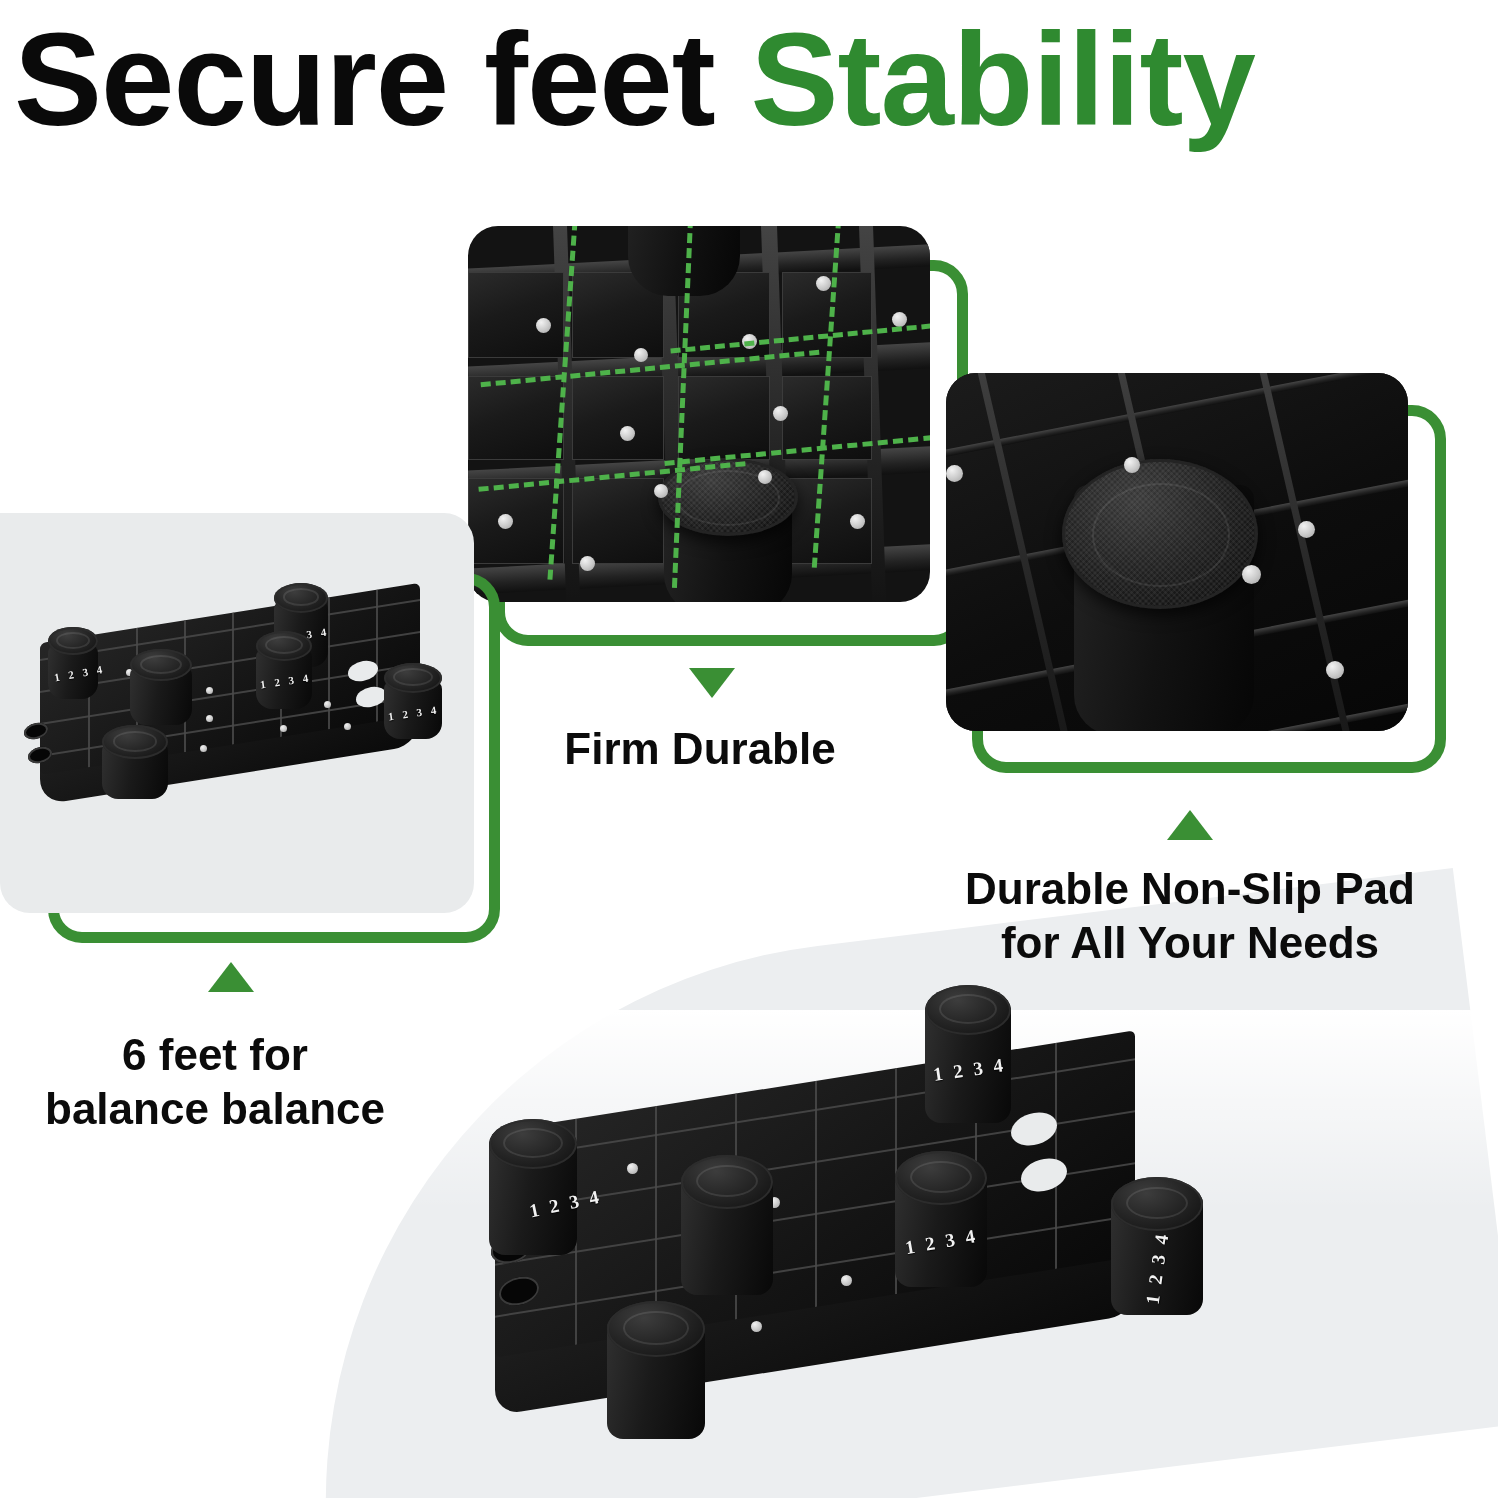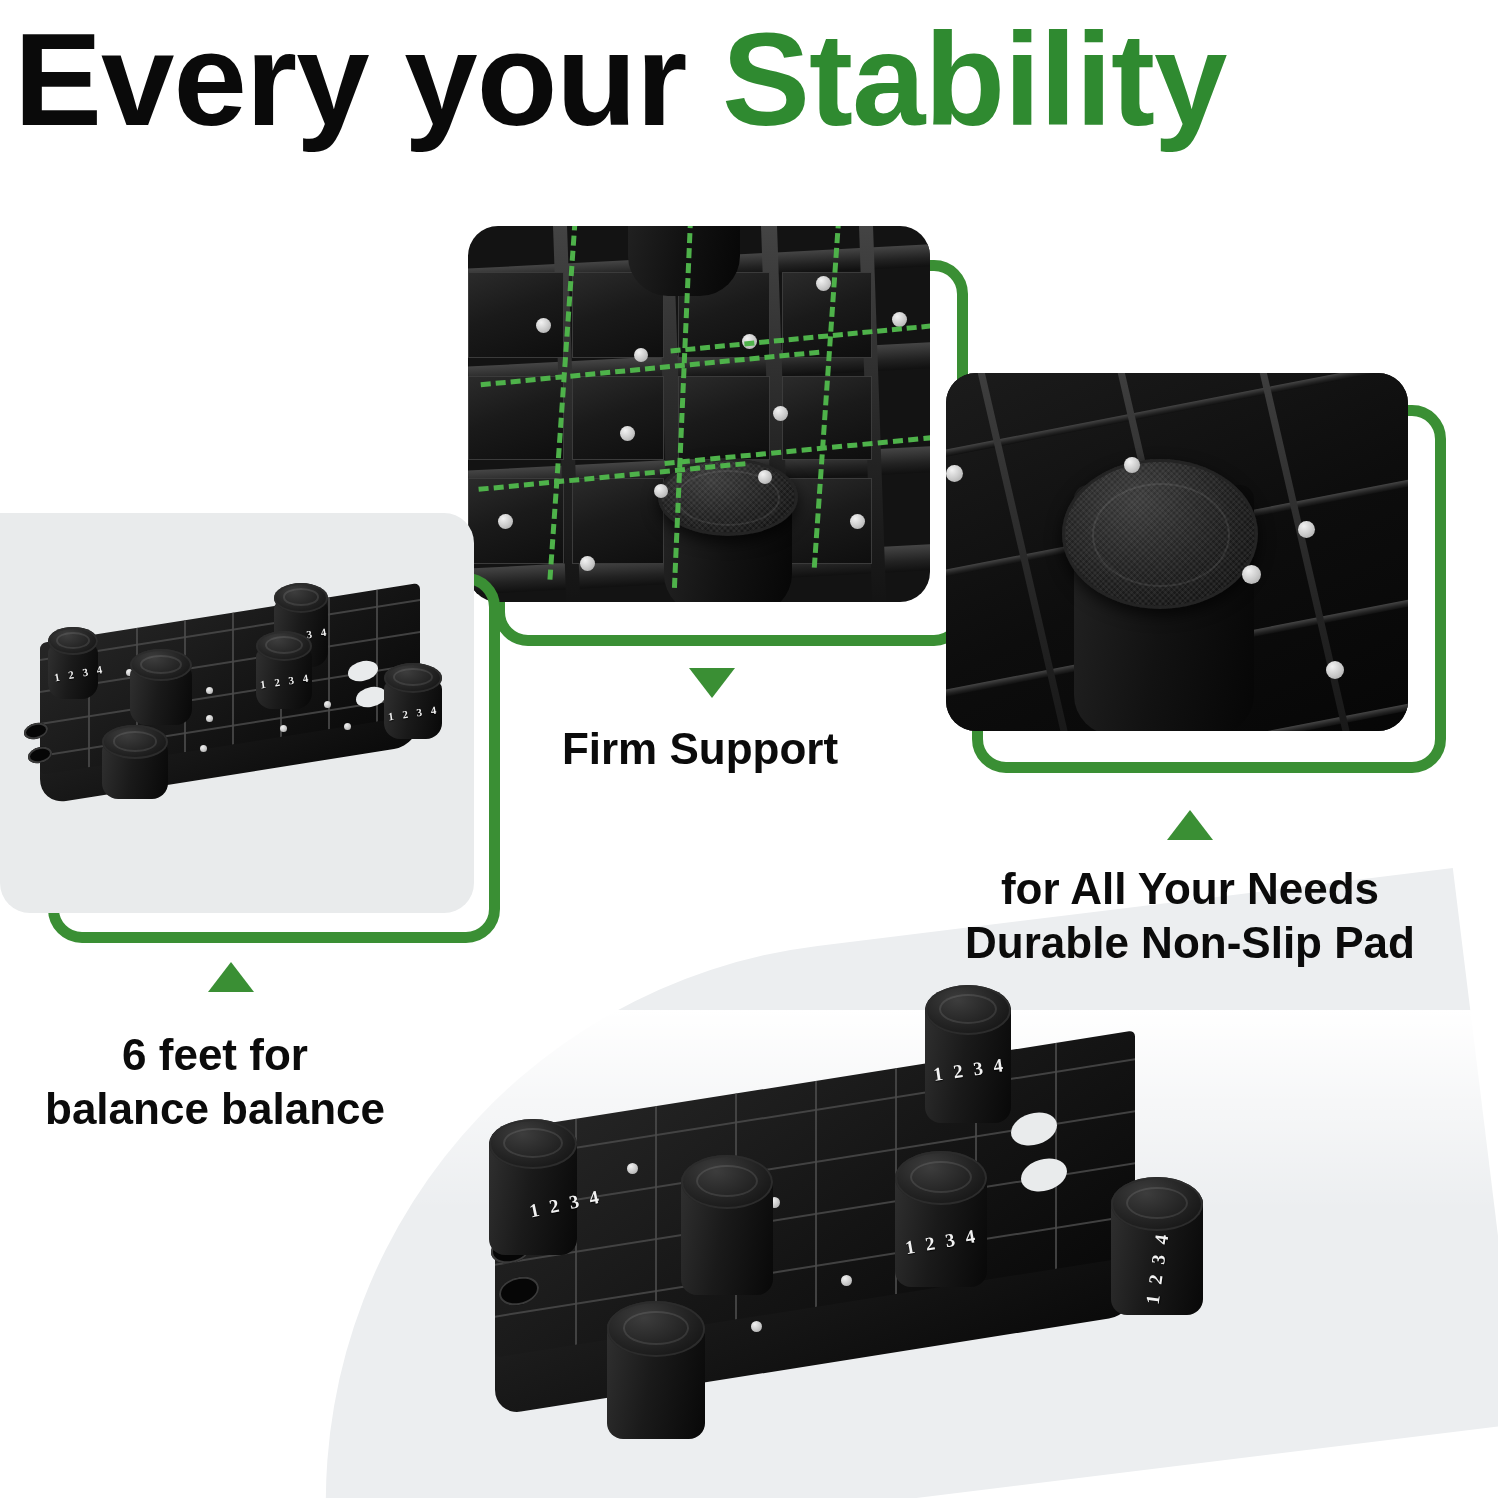--- a/index.html
+++ b/index.html
@@ -229,21 +229,21 @@
   #tri-right { left: 1167px; top: 810px; }
   #cap-left  { left: 0px;    top: 1028px; width: 430px; }
   #tri-left  { left: 208px;  top: 962px; }
 </style>
 </head>
 <body>
 
 <div id="canvas">
 
   <div class="title">
-    <span>Every your </span><span class="accent">Stability</span>
+    <span>Secure feet </span><span class="accent">Stability</span>
   </div>
 
   <div class="sweep"></div>
   <div class="sweep-mask"></div>
 
   <div class="panel" id="panel-mid">
     <div class="frame"></div>
     <div class="photo">
       <div class="lattice">
 
@@ -295,21 +295,21 @@
         <div class="dash-h" style="left:196px; top:222px; width:270px; transform:rotate(-5.5deg);"></div>
         <div class="dash-v" style="left:92px;  top:-6px;  height:360px; transform:rotate(4deg);"></div>
         <div class="dash-v" style="left:212px; top:-8px;  height:370px; transform:rotate(2.5deg);"></div>
         <div class="dash-v" style="left:356px; top:-8px;  height:350px; transform:rotate(4deg);"></div>
       </div>
     </div>
   </div>
 
   <div class="tri down" id="tri-mid"></div>
   <div class="caption" id="cap-mid">
-    <div>Firm Support</div>
+    <div>Firm Durable</div>
   </div>
 
   <div class="panel" id="panel-right">
     <div class="frame"></div>
     <div class="photo">
       <div class="lattice">
         <div class="cell" style="left:-20px; top:-20px; width:520px; height:420px; box-shadow:none; background:linear-gradient(155deg,#1d1d1d 0%,#0d0d0d 50%,#050505 100%);"></div>
 
         <div class="rib" style="left:-60px; top:28px;  width:620px; height:7px; transform:rotate(-11deg);"></div>
         <div class="rib" style="left:-60px; top:148px; width:620px; height:7px; transform:rotate(-11deg);"></div>
@@ -327,22 +327,22 @@
         <div class="nub" style="left:178px; top:84px;  width:16px; height:16px;"></div>
         <div class="nub" style="left:352px; top:148px; width:17px; height:17px;"></div>
         <div class="nub" style="left:296px; top:192px; width:19px; height:19px;"></div>
         <div class="nub" style="left:380px; top:288px; width:18px; height:18px;"></div>
       </div>
     </div>
   </div>
 
   <div class="tri up" id="tri-right"></div>
   <div class="caption" id="cap-right">
+    <div>Durable Non-Slip Pad</div>
     <div>for All Your Needs</div>
-    <div>Durable Non-Slip Pad</div>
   </div>
 
   <div class="panel" id="panel-left">
     <div class="frame"></div>
     <div class="photo">
       <div class="product" style="left:18px; top:62px; width:440px; height:300px;">
 
         <div class="prod-body" style="left:22px; top:92px; width:380px; height:108px;"></div>
 
         <div class="prod-deck" style="left:22px; top:38px; width:380px; height:132px;">

